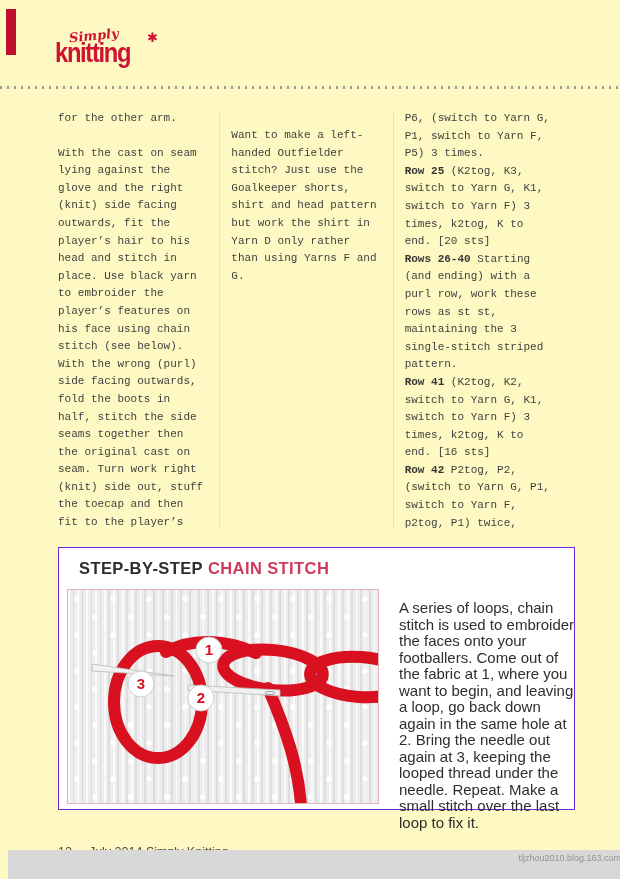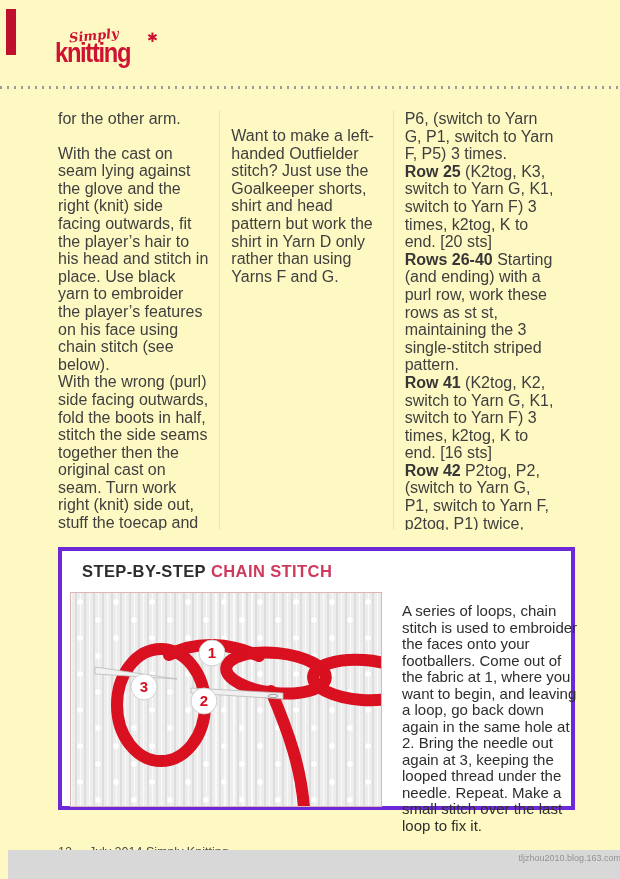--- a/index.html
+++ b/index.html
@@ -22,28 +22,28 @@
   }
   .brand-flower { position:absolute; left:92px; top:0px; font-size:13px; color:#ce1233; }
 
   .dotted-rule {
     position:absolute; left:0; top:86px; width:620px; height:3px;
     background:repeating-linear-gradient(90deg,#9c9c9c 0 2px,rgba(0,0,0,0) 2px 7px);
   }
 
   
   .columns { position:absolute; left:58px; top:110px; width:508px; height:420px; display:flex; }
-  .col { flex:1; padding-right:10px; font-size:16px; line-height:17.6px; color:#3f3f3f; overflow:hidden; }
+  .col { flex:1; padding-right:10px; font-size:11px; line-height:17.6px; color:#3f3f3f; overflow:hidden;font-family:Liberation Mono, monospace; }
   .col + .col { border-left:1px solid #e2e2e2; padding-left:11px; }
   .para { margin:0; }
   .para.gap { margin-top:17px; }
   .col b { font-weight:bold; color:#363636; }
 
   
-  .stepbox { position:absolute; left:58px; top:547px; width:517px; height:263px; border:4px solid #6d28d9; background:#ffffff; }
+  .stepbox { position:absolute; left:58px; top:547px; width:517px; height:263px; border:1px solid #6d28d9; background:#ffffff; }
   .step-title { position:absolute; left:20px; top:11px; font-size:16.5px; font-weight:bold; letter-spacing:.4px; }
   .step-title .t-black { color:#2d2d2d; }
   .step-title .t-red { color:#cf3a5c; }
   .figure {
     position:absolute; left:8px; top:41px; width:312px; height:215px;
     border:1px solid #dfb4b4; overflow:hidden;
     background-color:#ededed;
     background-image:
       radial-gradient(circle at 9px 9px, #ffffff 2.2px, rgba(255,255,255,0) 3.4px),
       radial-gradient(circle at 27px 27px, #ffffff 2.2px, rgba(255,255,255,0) 3.4px),

